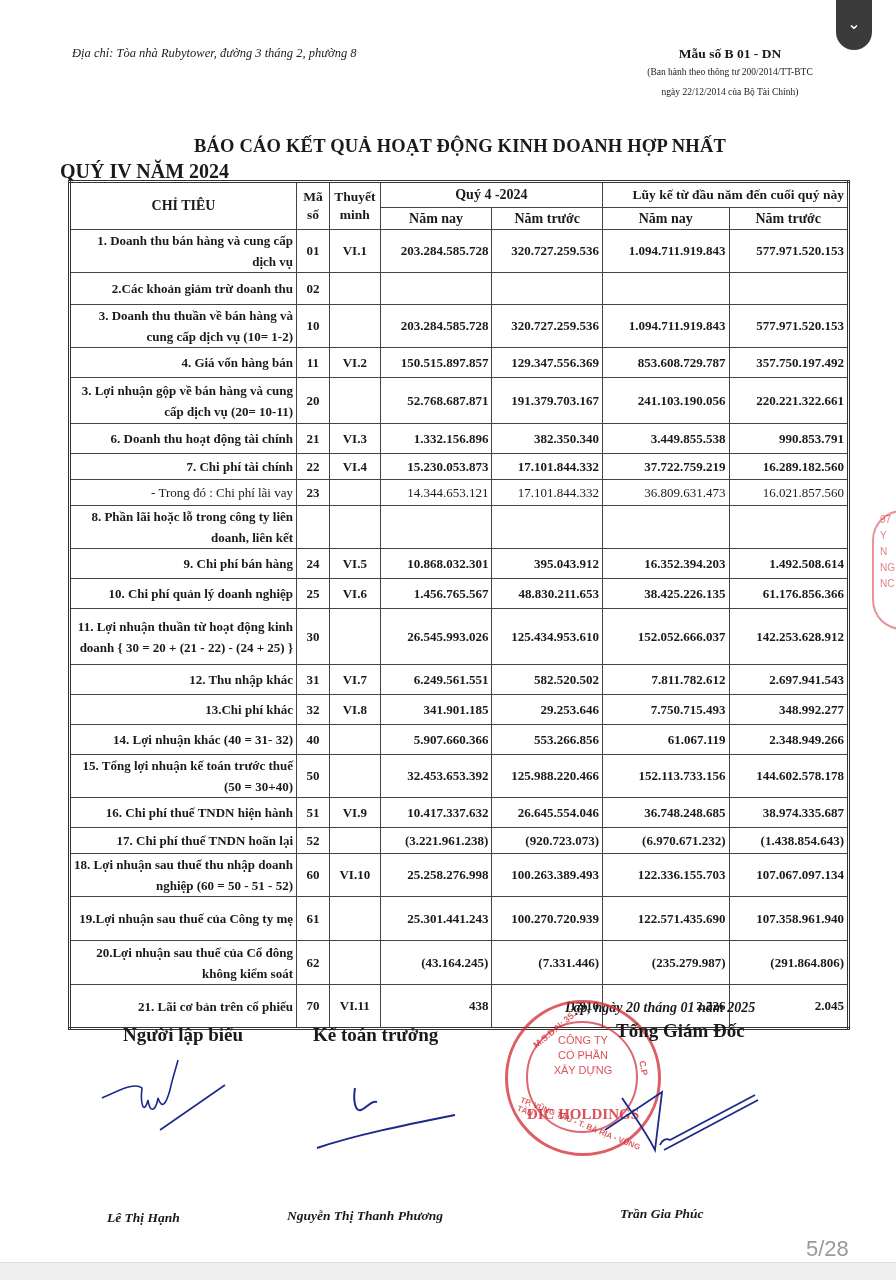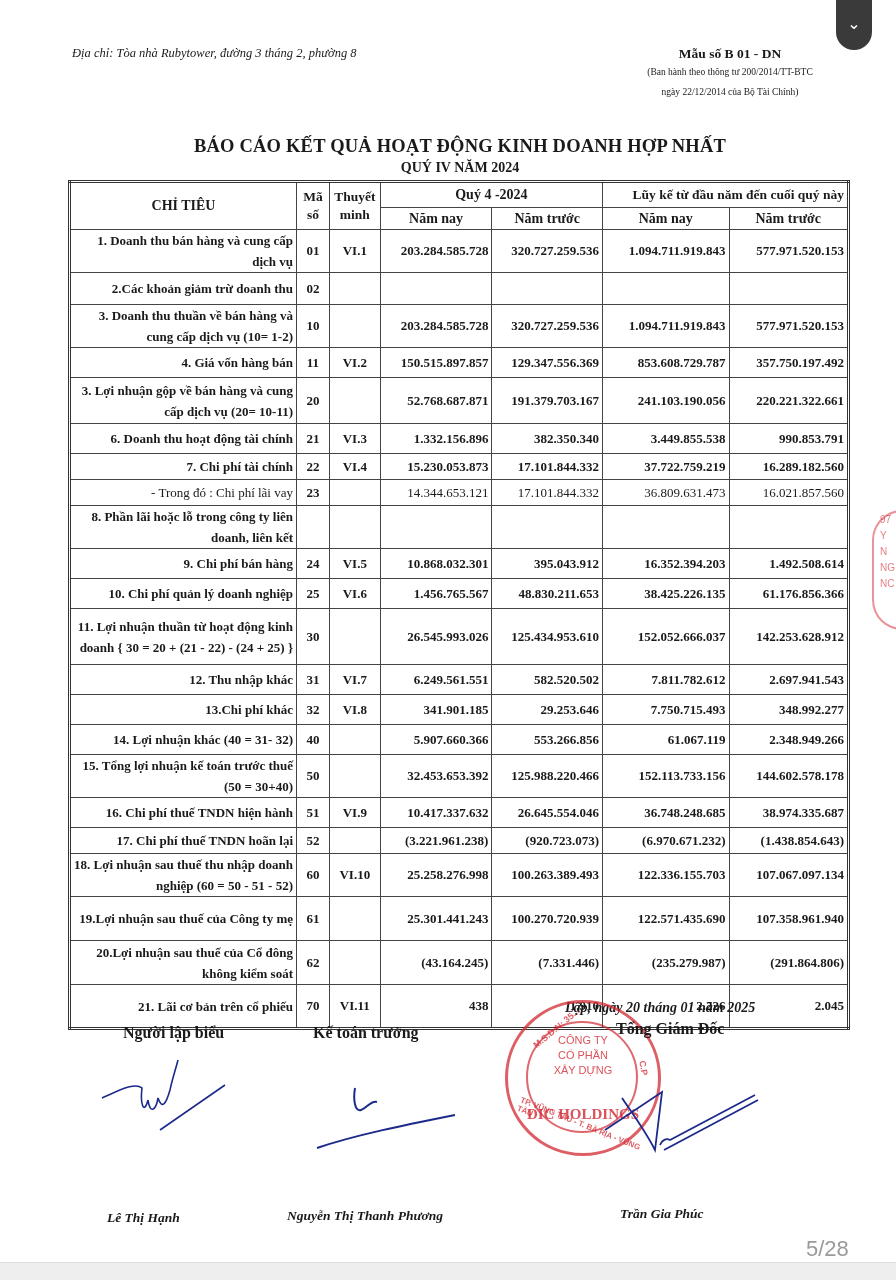--- a/index.html
+++ b/index.html
@@ -5,34 +5,34 @@
   html,body{margin:0;padding:0;}
   body{width:896px;height:1280px;background:#fdfdfd;position:relative;overflow:hidden;font-family:"Liberation Serif","DejaVu Serif",serif;color:#1a1a1a;}
   .page{position:absolute;left:0;top:0;width:896px;height:1262px;background:#ffffff;}
   .hdr-left{position:absolute;left:72px;top:44px;width:360px;}
   .company{font-weight:bold;font-size:15.5px;letter-spacing:0.1px;white-space:nowrap;overflow:hidden;width:315px;}
   .addr{font-style:italic;font-size:12.5px;line-height:19px;}
   .hdr-right{position:absolute;left:620px;top:46px;width:220px;text-align:center;}
   .form-no{font-weight:bold;font-size:13.5px;}
   .form-sub{font-size:9.5px;line-height:20px;}
   .title{position:absolute;left:60px;top:136px;width:800px;text-align:center;font-weight:bold;font-size:18.5px;letter-spacing:0.2px;}
-  .subtitle{position:absolute;left:60px;top:160px;width:800px;text-align:center;font-weight:bold;font-size:14px;}
+  .subtitle{position:absolute;left:60px;top:160px;width:800px;font-weight:bold;font-size:20px;}
   table.report{position:absolute;left:68px;top:180px;width:782px;border-collapse:collapse;border:3px double #333;font-size:13px;}
   table.report td, table.report th{border:1px solid #444;padding:0 3px;}
   table.report th{font-weight:bold;font-size:14px;}
   .c-label{width:208px;text-align:right;font-weight:bold;line-height:21px;}
   .c-code{width:26px;text-align:center;font-weight:bold;}
   .c-note{width:44px;text-align:center;font-weight:bold;}
   .c-num{width:105px;text-align:right;font-weight:bold;}
   .c-num.q-prev{width:104px;}
   .c-num.y-cur{width:120px;}
   .c-num.y-prev{width:112px;}
   tr.sub .c-label{font-weight:normal;padding-left:18px;}
   tr.sub .c-num{font-weight:normal;}
-  .sig{position:absolute;font-weight:bold;font-size:16px;}
+  .sig{position:absolute;font-weight:bold;font-size:19px;}
   .sig-name{position:absolute;font-weight:bold;font-style:italic;font-size:13.5px;}
   .date-line{position:absolute;left:565px;top:1000px;font-weight:bold;font-style:italic;font-size:14px;text-align:center;}
   .stamp{position:absolute;left:505px;top:1000px;width:150px;height:150px;border:3px solid rgba(210,40,50,0.75);border-radius:50%;}
   .stamp-inner{position:absolute;left:18px;top:18px;width:108px;height:108px;border:2px solid rgba(210,40,50,0.7);border-radius:50%;}
   .stamp-text{position:absolute;left:0;top:30px;width:150px;text-align:center;color:rgba(210,40,50,0.8);font-family:"Liberation Sans",sans-serif;font-size:11px;line-height:15px;}
   .stamp-text b{font-family:"Liberation Serif",serif;font-size:15px;display:block;margin-top:29px;}
   .stamp-ring{position:absolute;color:rgba(210,40,50,0.75);font-family:"Liberation Sans",sans-serif;font-size:9px;font-weight:bold;}
   .scroll-btn{position:absolute;left:836px;top:0;width:36px;height:50px;background:#3a3a3a;border-radius:0 0 18px 18px;}
   .scroll-btn span{position:absolute;left:0;top:14px;width:36px;text-align:center;color:#fff;font-family:"DejaVu Sans",sans-serif;font-size:16px;}
   .page-indicator{position:absolute;left:806px;top:1236px;color:#9a9a9a;font-family:"Liberation Sans",sans-serif;font-size:22px;}

